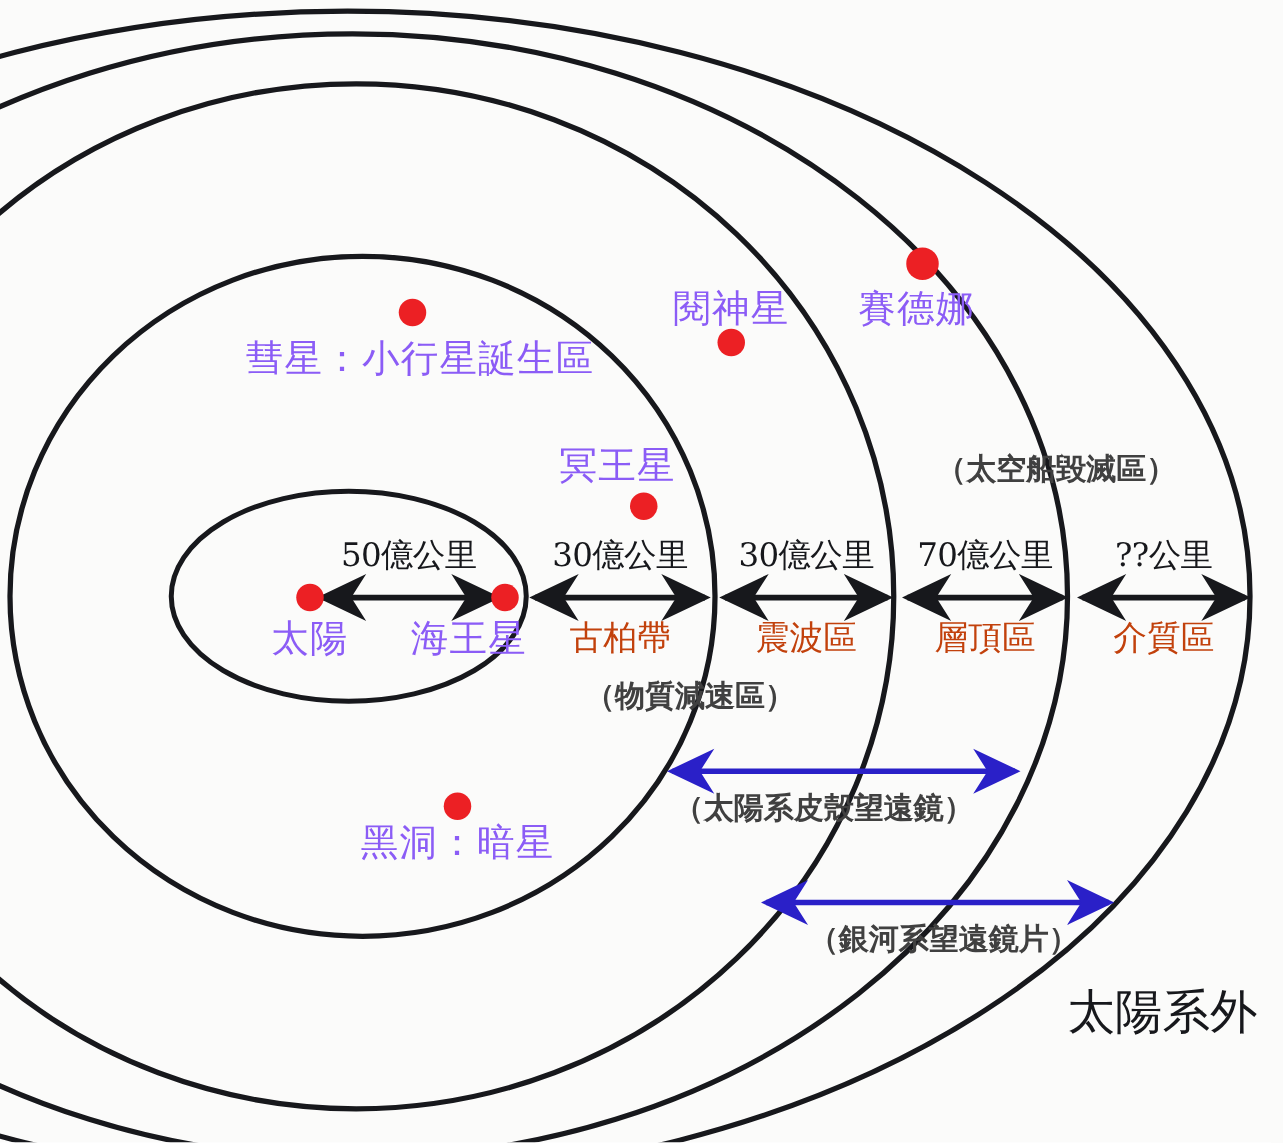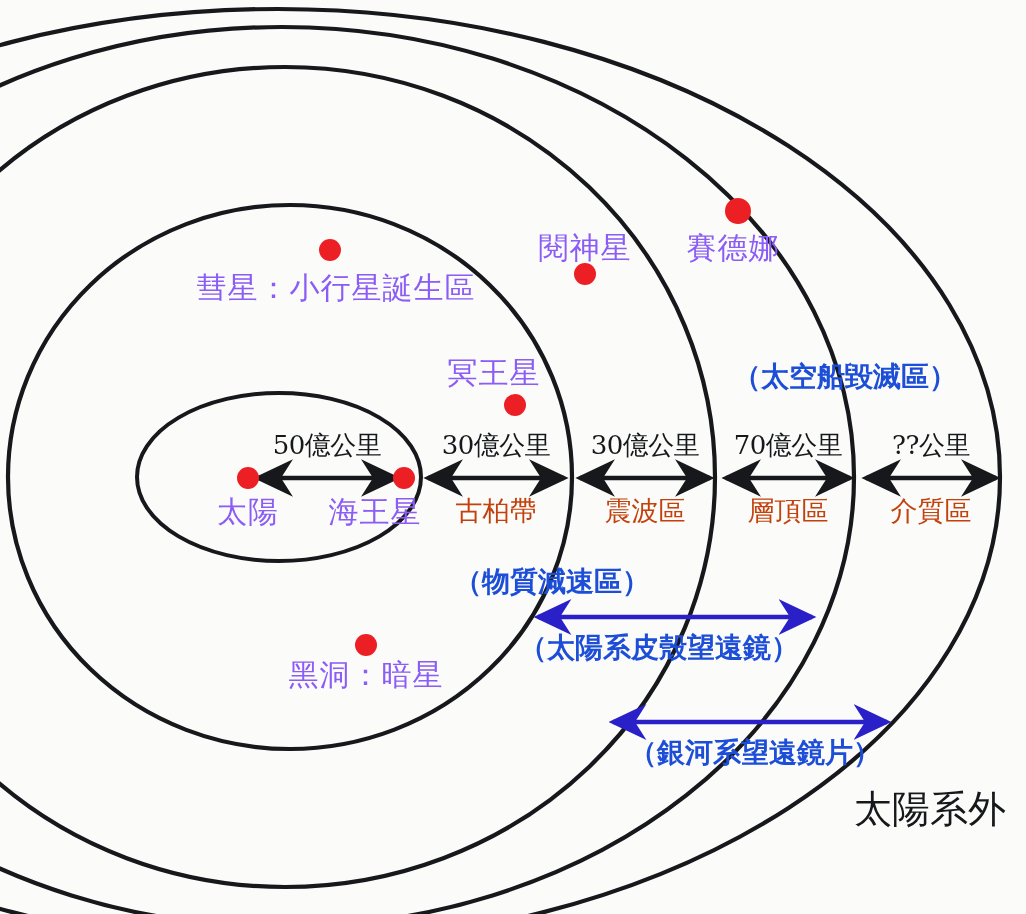--- a/index.html
+++ b/index.html
@@ -30,24 +30,24 @@
     pointer-events: none;
   }
   .lbl-red {
     color: #8b5cf6;
     font-family: "DejaVu Serif", "Liberation Serif", serif;
     font-weight: 400;
     font-size: 30px;
     letter-spacing: 1px;
   }
   .lbl-blue {
-    color: #1d4ed8;
+    color: #404040;
     font-family: "DejaVu Serif", "Liberation Serif", serif;
     font-weight: 700;
-    font-size: 28px;
+    font-size: 24px;
     letter-spacing: 0px;
   }
   .lbl-black {
     color: #17181c;
     font-family: "DejaVu Serif", "Liberation Serif", serif;
     font-weight: 400;
     font-size: 27px;
     letter-spacing: 0px;
   }
   .lbl-dist {
@@ -138,21 +138,21 @@
   <div class="lbl lbl-dist center" style="left:931px; top:432px;">??公里</div>
 
   <div class="lbl lbl-zone center" style="left:496px; top:497px;">古柏帶</div>
 
   <div class="lbl lbl-zone center" style="left:645px; top:497px;">震波區</div>
 
   <div class="lbl lbl-zone center" style="left:788px; top:497px;">層頂區</div>
 
   <div class="lbl lbl-zone center" style="left:931px; top:497px;">介質區</div>
 
-  <div class="lbl lbl-blue center" style="left:552px; top:568px;text-align:center;">（物質減速區）</div>
+  <div class="lbl lbl-blue center" style="left:552px; top:545px;text-align:center;">（物質減速區）</div>
 
 
   <div class="lbl lbl-blue center" style="left:845px; top:363px;">（太空船毀滅區）</div>
 
   <div class="lbl lbl-blue center" style="left:659px; top:634px;">（太陽系皮殼望遠鏡）</div>
 
   <div class="lbl lbl-blue center" style="left:755px; top:739px;">（銀河系望遠鏡片）</div>
 
   <div class="lbl lbl-black outer-title center" style="left:930px; top:790px;">太陽系外</div>
 

